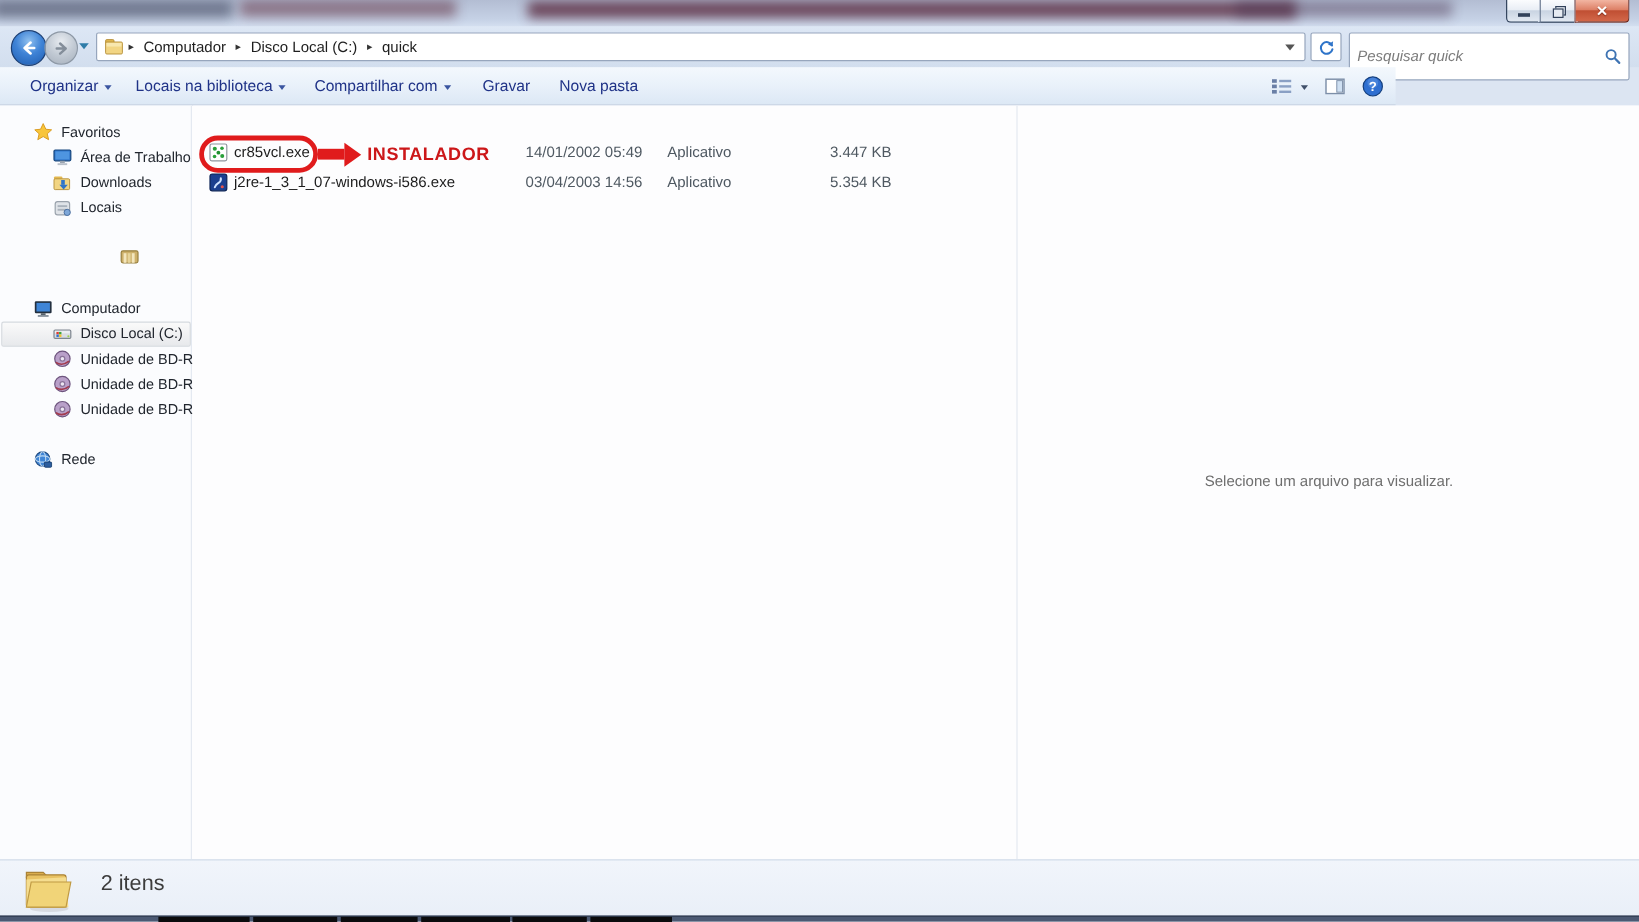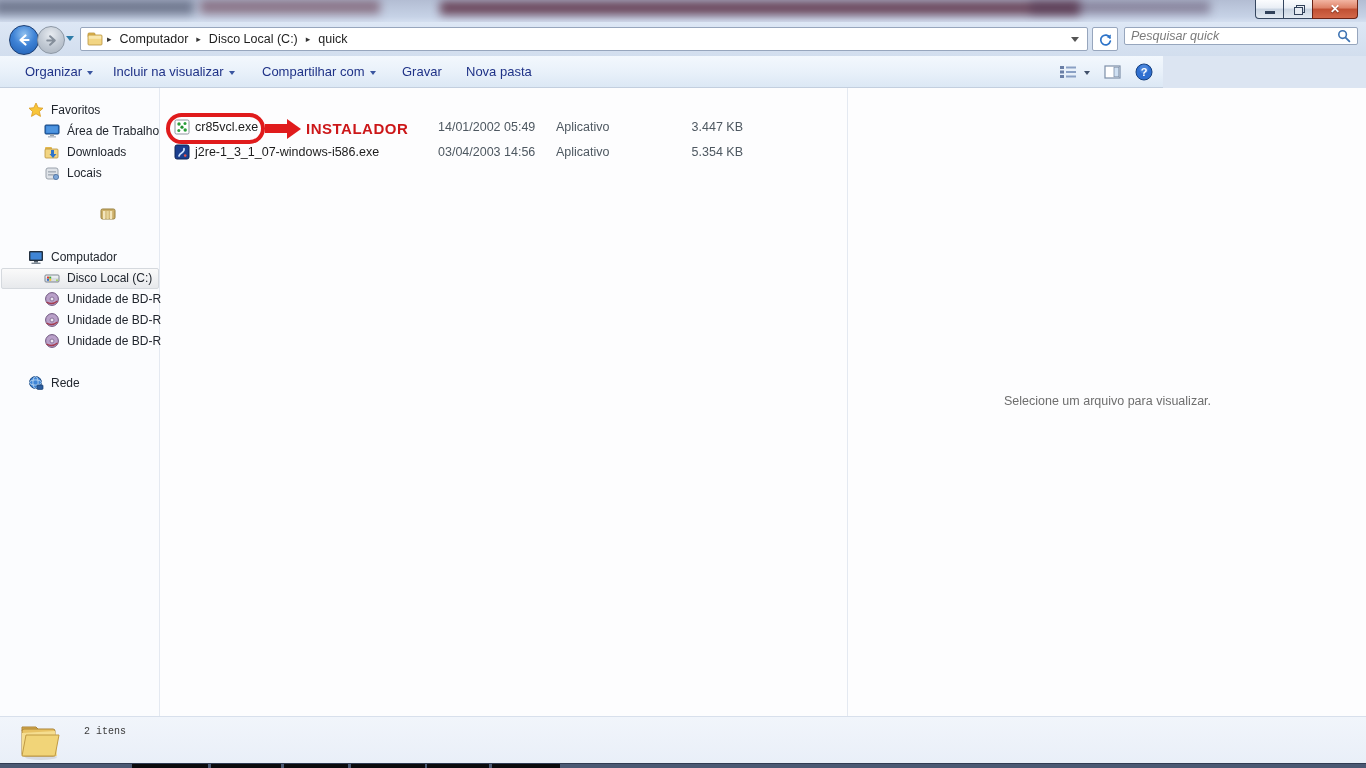--- a/index.html
+++ b/index.html
@@ -41,21 +41,21 @@
   .nav-chevron { position:absolute; left:66px; top:14px; width:0; height:0;
     border-left:4px solid transparent; border-right:4px solid transparent; border-top:5px solid #2e7ca8; }
   .addressbar { position:absolute; left:80px; top:5px; width:1008px; height:24px; background:#fff;
     border:1px solid #97a6bd; border-radius:2px; display:flex; align-items:center; padding:0 4px; }
   .crumb { font-size:12.5px; color:#1e1e1e; padding:3px 6px; cursor:default; white-space:nowrap; }
   .crumb-sep { font-size:9px; color:#333; padding:0 2px; }
   .crumb-sep::before { content:"▸"; }
   .addr-caret { margin-left:auto; width:0; height:0; border-left:4px solid transparent; border-right:4px solid transparent; border-top:5px solid #555; margin-right:4px; }
   .refreshbtn { position:absolute; left:1092px; top:5px; width:26px; height:24px; background:#fff;
     border:1px solid #97a6bd; border-radius:2px; display:flex; align-items:center; justify-content:center; }
-  .searchbox { position:absolute; left:1124px; top:5px; width:234px; height:18px; background:#fff;
+  .searchbox { position:absolute; left:1124px; top:5px; width:234px; height:40px; background:#fff;
     border:1px solid #97a6bd; border-radius:2px; display:flex; align-items:center; }
   .searchbox input { flex:1; border:none; outline:none; font-size:12.5px; padding:0 6px;
     font-family:"Liberation Sans", sans-serif; color:#222; background:transparent; }
   .searchbox input::placeholder { font-style:italic; color:#7b7b7b; }
   .search-ico { margin-right:6px; display:flex; }
 
   
   .toolbar { position:absolute; left:0; top:56px; width:1163px; height:32px;
     background:linear-gradient(#f3f8fd 0%, #e9f1fa 50%, #dce8f5 100%);
     border-bottom:1px solid #c3cfdf; }
@@ -96,21 +96,21 @@
     border-top:10px solid transparent; border-bottom:10px solid transparent; border-left:14px solid #e01b1c; }
   .anno-label { position:absolute; left:145px; top:32px; font-size:15px; font-weight:bold; color:#cc1719; letter-spacing:.5px; }
 
   .preview { position:absolute; left:847px; top:0; width:519px; height:628px; background:#fdfdfe; border-left:1px solid #e4e9f1; }
   .preview-msg { position:absolute; left:0; top:306px; width:519px; text-align:center; font-size:12.5px; color:#6e6e6e; }
 
   
   .statusbar { position:absolute; left:0; top:716px; width:1366px; height:47px;
     background:linear-gradient(#f1f5fb 0%, #e9eff8 100%); border-top:1px solid #d8e0ec; }
   .status-ico { position:absolute; left:16px; top:2px; }
-  .status-text { position:absolute; left:84px; top:9px; font-size:10px; color:#3c3c3c;font-family:Liberation Mono, monospace; }
+  .status-text { position:absolute; left:84px; top:9px; font-size:18px; color:#3c3c3c; }
 
   
   .taskstrip { position:absolute; left:0; top:763px; width:1366px; height:5px; background:#4b5973; border-top:1px solid #303c52; }
   .tseg { position:absolute; top:0; height:5px; background:#0b0b0d; }
   .ts1 { left:132px; width:76px; } .ts2 { left:211px; width:70px; } .ts3 { left:284px; width:64px; }
   .ts4 { left:351px; width:74px; } .ts5 { left:427px; width:62px; } .ts6 { left:492px; width:68px; }
 </style>
 </head>
 <body>
 
@@ -179,21 +179,21 @@
       </span>
     </div>
   </div>
 
   <div class="toolbar">
     <div class="tb-item" style="left:19px;">
       <span>Organizar</span>
       <span class="tb-caret"></span>
     </div>
     <div class="tb-item" style="left:107px;">
-      <span>Incluir na visualizar</span>
+      <span>Locais na biblioteca</span>
       <span class="tb-caret"></span>
     </div>
     <div class="tb-item" style="left:256px;">
       <span>Compartilhar com</span>
       <span class="tb-caret"></span>
     </div>
     <div class="tb-item" style="left:396px;">
       <span>Gravar</span>
     </div>
     <div class="tb-item" style="left:460px;">

